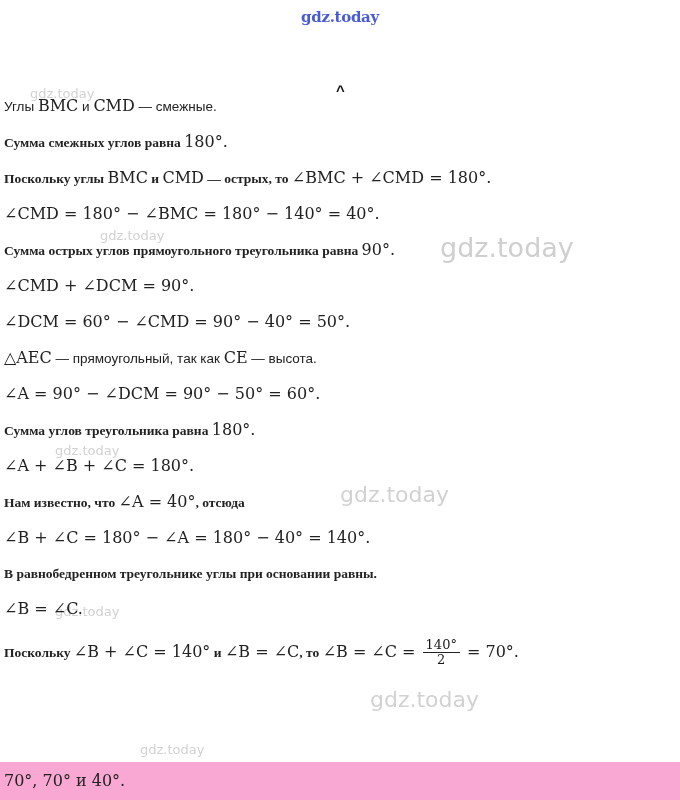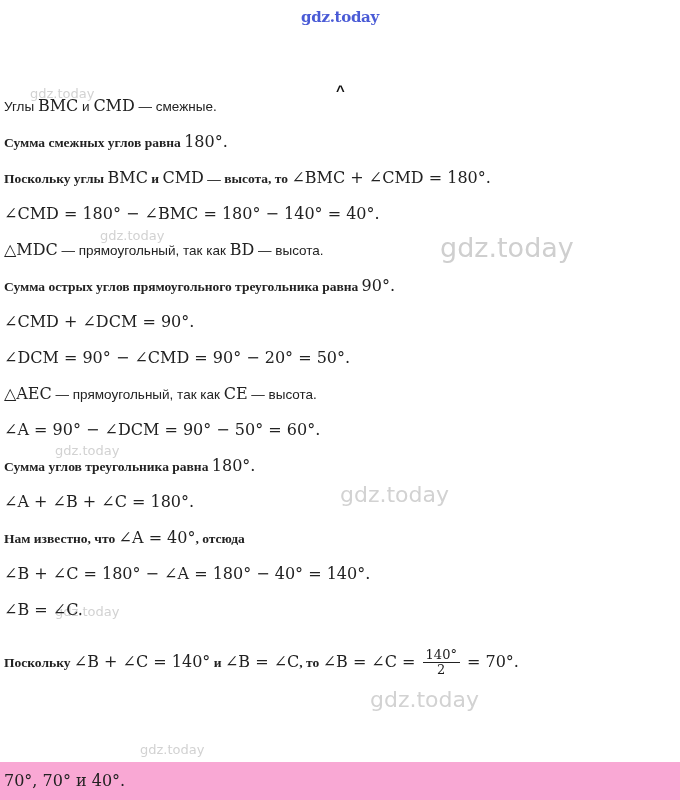--- a/index.html
+++ b/index.html
@@ -94,21 +94,21 @@
   .wm.mid { font-size: 22px; color: #d2d2d2; }
   .frac {
     display: inline-block;
     vertical-align: middle;
     text-align: center;
     font-family: "DejaVu Serif", serif;
     font-size: 13px;
     line-height: 1.05;
     position: relative;
     top: -1px;
-    margin: 13px 2px;
+    margin: 4px 2px;
   }
   .frac .num { display: block; padding: 0 3px; }
   .frac .den { display: block; border-top: 1px solid #222; padding: 0 3px; }
 </style>
 </head>
 <body>
 
 <div class="page">
 
   <div class="brand-top">gdz.today</div>
@@ -121,32 +121,32 @@
       <div class="wm small" style="left: 55px; top: 443px;">gdz.today</div>
       <div class="wm mid" style="left: 340px; top: 482px;">gdz.today</div>
       <div class="wm small" style="left: 55px; top: 604px;">gdz.today</div>
       <div class="wm mid" style="left: 370px; top: 687px;">gdz.today</div>
       <div class="wm small" style="left: 140px; top: 742px;">gdz.today</div>
     </div>
 
   <div class="content" id="solution-body">
       <div class="row"><span class="txt">Углы </span><span class="math">BMC</span><span class="txt"> и </span><span class="math">CMD</span><span class="txt"> — смежные.</span></div>
       <div class="row"><span class="txt bold">Сумма смежных углов равна </span><span class="math">180°.</span></div>
-      <div class="row"><span class="txt bold">Поскольку углы </span><span class="math">BMC</span><span class="txt bold"> и </span><span class="math">CMD</span><span class="txt bold"> — высота, то </span><span class="math">∠BMC + ∠CMD = 180°.</span></div>
+      <div class="row"><span class="txt bold">Поскольку углы </span><span class="math">BMC</span><span class="txt bold"> и </span><span class="math">CMD</span><span class="txt bold"> — острых, то </span><span class="math">∠BMC + ∠CMD = 180°.</span></div>
       <div class="row"><span class="math">∠CMD = 180° − ∠BMC = 180° − 140° = 40°.</span></div>
-      <div class="row"><span class="math">△MDC</span><span class="txt"> — прямоугольный, так как </span><span class="math">BD</span><span class="txt"> — высота.</span></div>
       <div class="row"><span class="txt bold">Сумма острых углов прямоугольного треугольника равна </span><span class="math">90°.</span></div>
       <div class="row"><span class="math">∠CMD + ∠DCM = 90°.</span></div>
-      <div class="row"><span class="math">∠DCM = 90° − ∠CMD = 90° − 20° = 50°.</span></div>
+      <div class="row"><span class="math">∠DCM = 60° − ∠CMD = 90° − 40° = 50°.</span></div>
       <div class="row"><span class="math">△AEC</span><span class="txt"> — прямоугольный, так как </span><span class="math">CE</span><span class="txt"> — высота.</span></div>
       <div class="row"><span class="math">∠A = 90° − ∠DCM = 90° − 50° = 60°.</span></div>
       <div class="row"><span class="txt bold">Сумма углов треугольника равна </span><span class="math">180°.</span></div>
       <div class="row"><span class="math">∠A + ∠B + ∠C = 180°.</span></div>
       <div class="row"><span class="txt bold">Нам известно, что </span><span class="math">∠A = 40°</span><span class="txt bold">, отсюда</span></div>
       <div class="row"><span class="math">∠B + ∠C = 180° − ∠A = 180° − 40° = 140°.</span></div>
+      <div class="row"><span class="txt bold">В равнобедренном треугольнике углы при основании равны.</span></div>
       <div class="row"><span class="math">∠B = ∠C.</span></div>
       <div class="row"><span class="txt bold">Поскольку </span><span class="math">∠B + ∠C = 140°</span><span class="txt bold"> и </span><span class="math">∠B = ∠C</span><span class="txt bold">, то </span><span class="math">∠B = ∠C = </span><span class="frac"><span class="num">140°</span><span class="den">2</span></span><span class="math"> = 70°.</span></div>
     </div>
 
   <div class="answer">
     <div class="inner">70°, 70° и 40°.</div>
   </div>
 
 </div>
 

